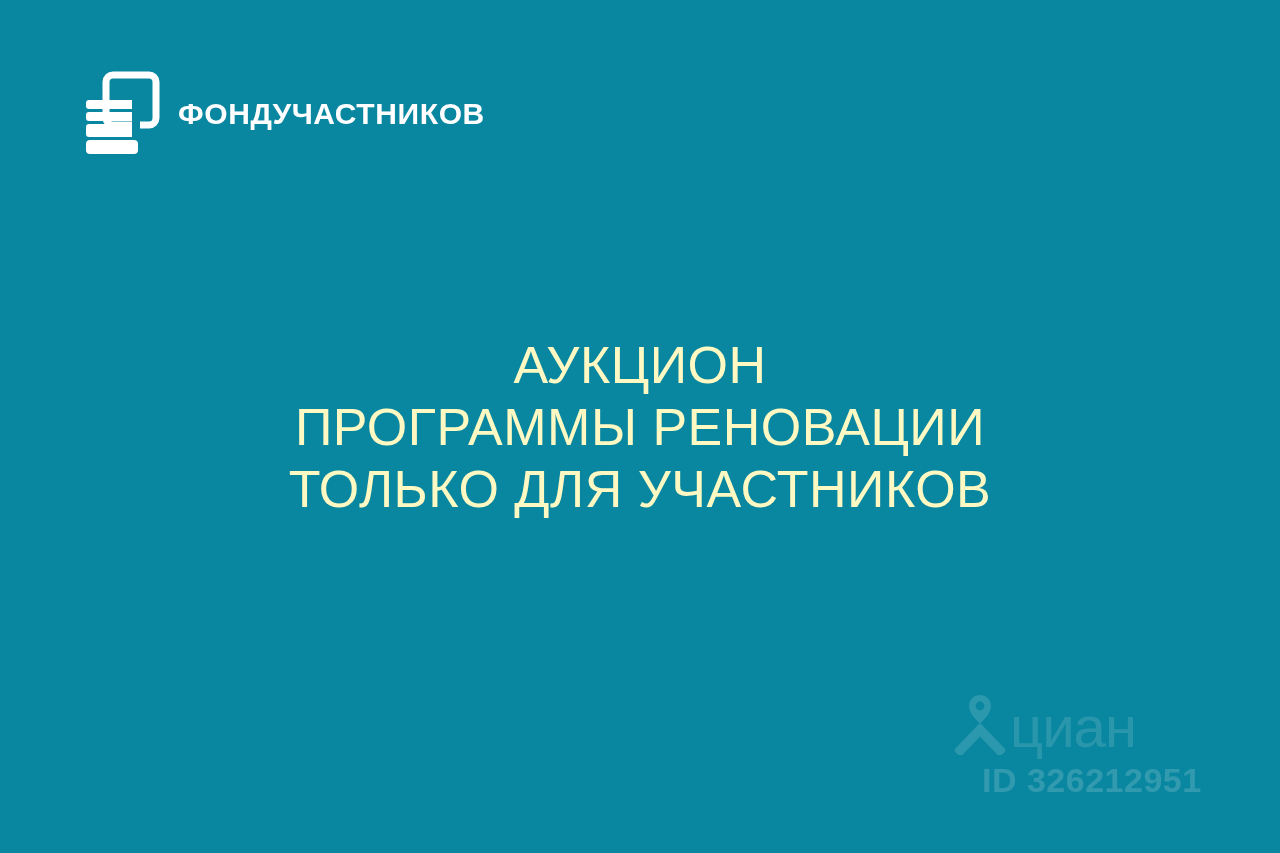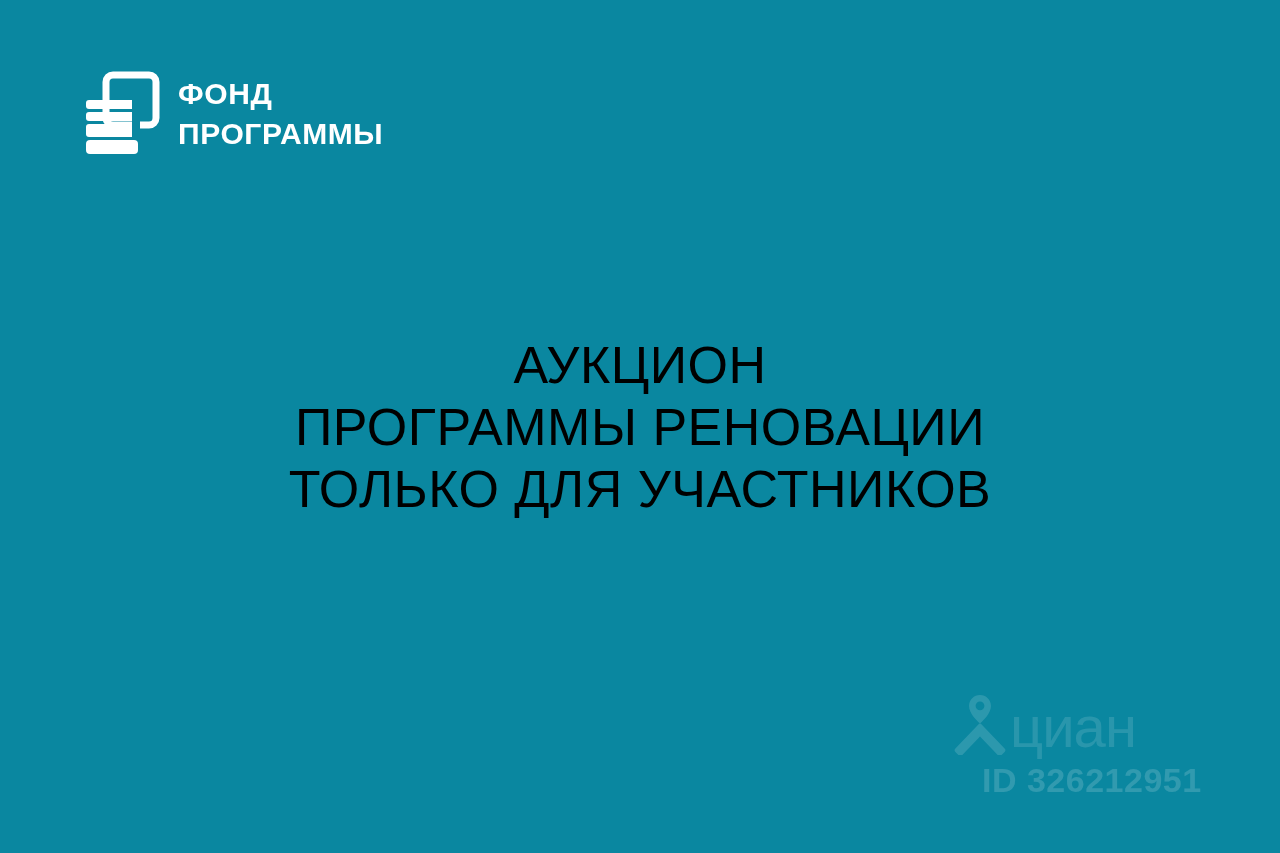--- a/index.html
+++ b/index.html
@@ -39,38 +39,38 @@
     width:78px;
     height:88px;
     position:relative;
     flex:0 0 auto;
   }
 
   .brand-mark svg { display:block; width:100%; height:100%; }
 
   .brand-word {
     display:flex;
-    flex-direction:column;
+    flex-direction:row;
     justify-content:flex-start;
     color:#ffffff;
     font-weight:700;
     font-size:30px;
     line-height:40px;
     letter-spacing:0.6px;
     white-space:nowrap;
   }
 
   
   .headline {
     position:absolute;
     left:0;
     top:334px;
     width:1280px;
     text-align:center;
-    color:#000000;
+    color:#fef9c3;
     font-weight:300;
     font-size:52px;
     line-height:62px;
     letter-spacing:0.5px;
     white-space:nowrap;
   }
   .headline-line { display:block; }
 
   
   .watermark {
@@ -132,21 +132,21 @@
         <rect x="2" y="54" width="52" height="13" rx="3" fill="#ffffff"></rect>
         <rect x="2" y="70" width="52" height="14" rx="4" fill="#ffffff"></rect>
 
         <rect x="48" y="28" width="8" height="42" fill="#0a87a0"></rect>
         <rect x="2" y="26" width="52" height="5" fill="#0a87a0" opacity="0"></rect>
       </svg>
     </div>
 
     <div class="brand-word">
       <span>ФОНД</span>
-      <span>ПРОГРАММЫ</span>
+      <span>УЧАСТНИКОВ</span>
     </div>
 
   </div>
 
   <div class="headline">
     <span class="headline-line">АУКЦИОН</span>
     <span class="headline-line">ПРОГРАММЫ РЕНОВАЦИИ</span>
     <span class="headline-line">ТОЛЬКО ДЛЯ УЧАСТНИКОВ</span>
   </div>
 

